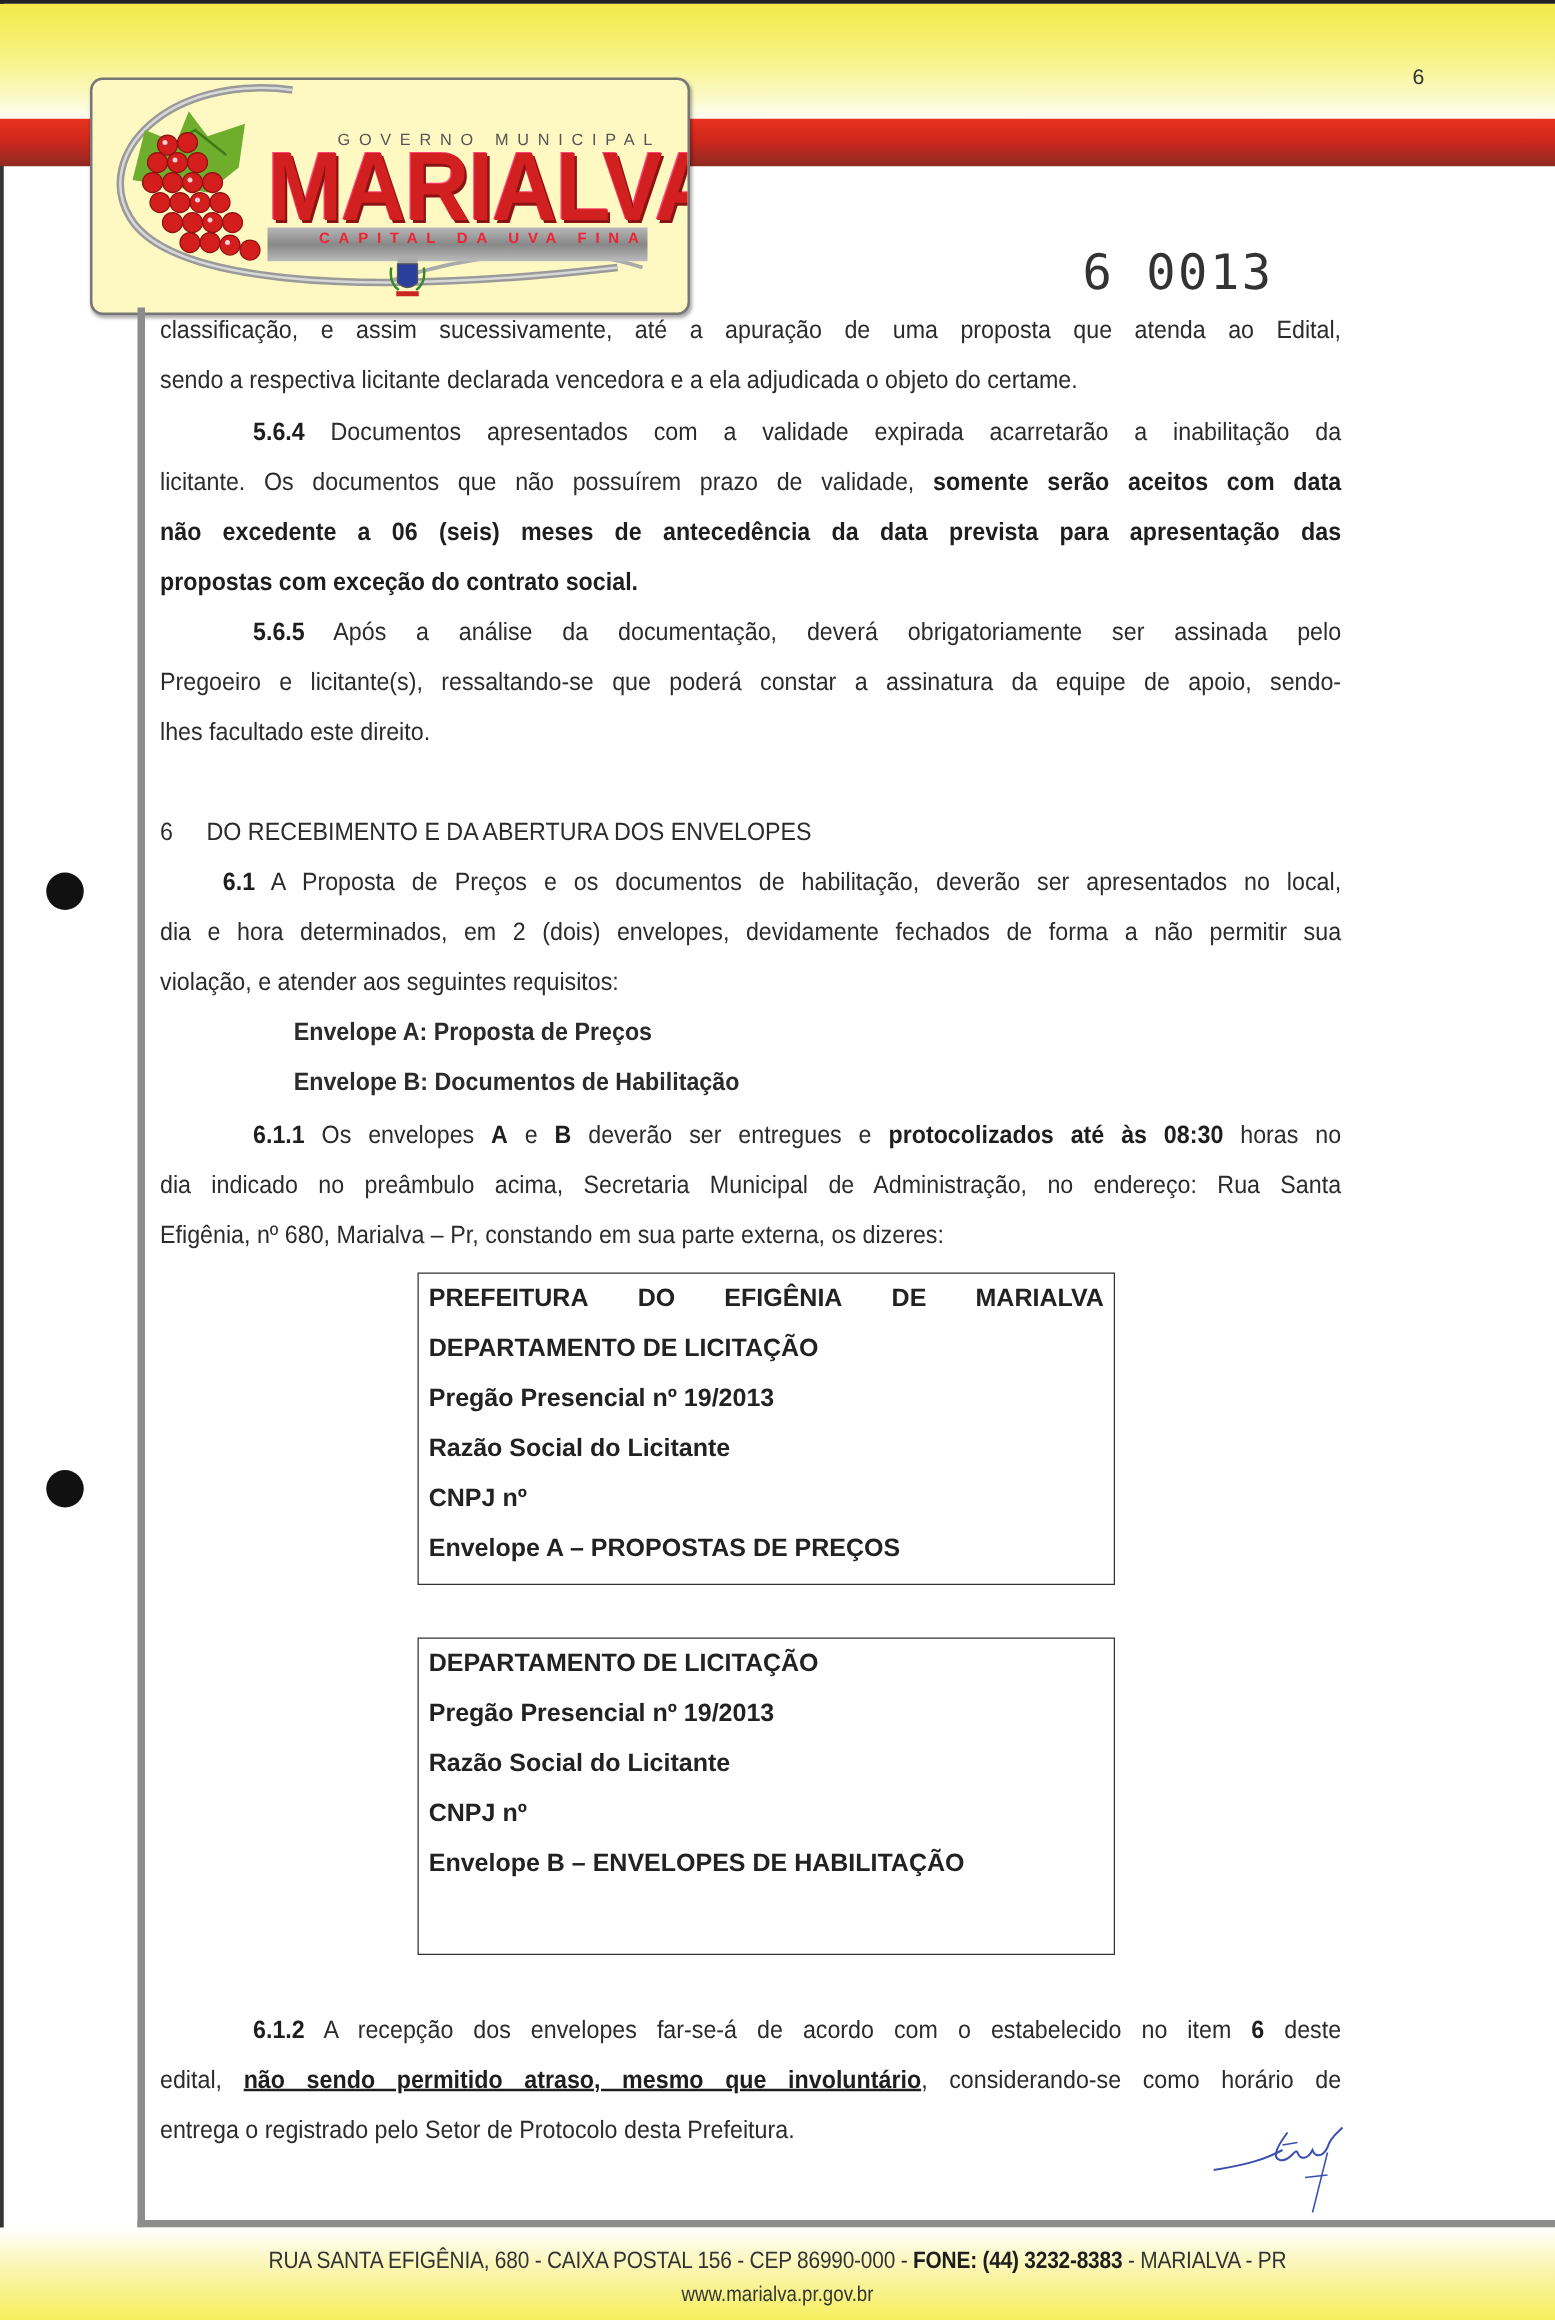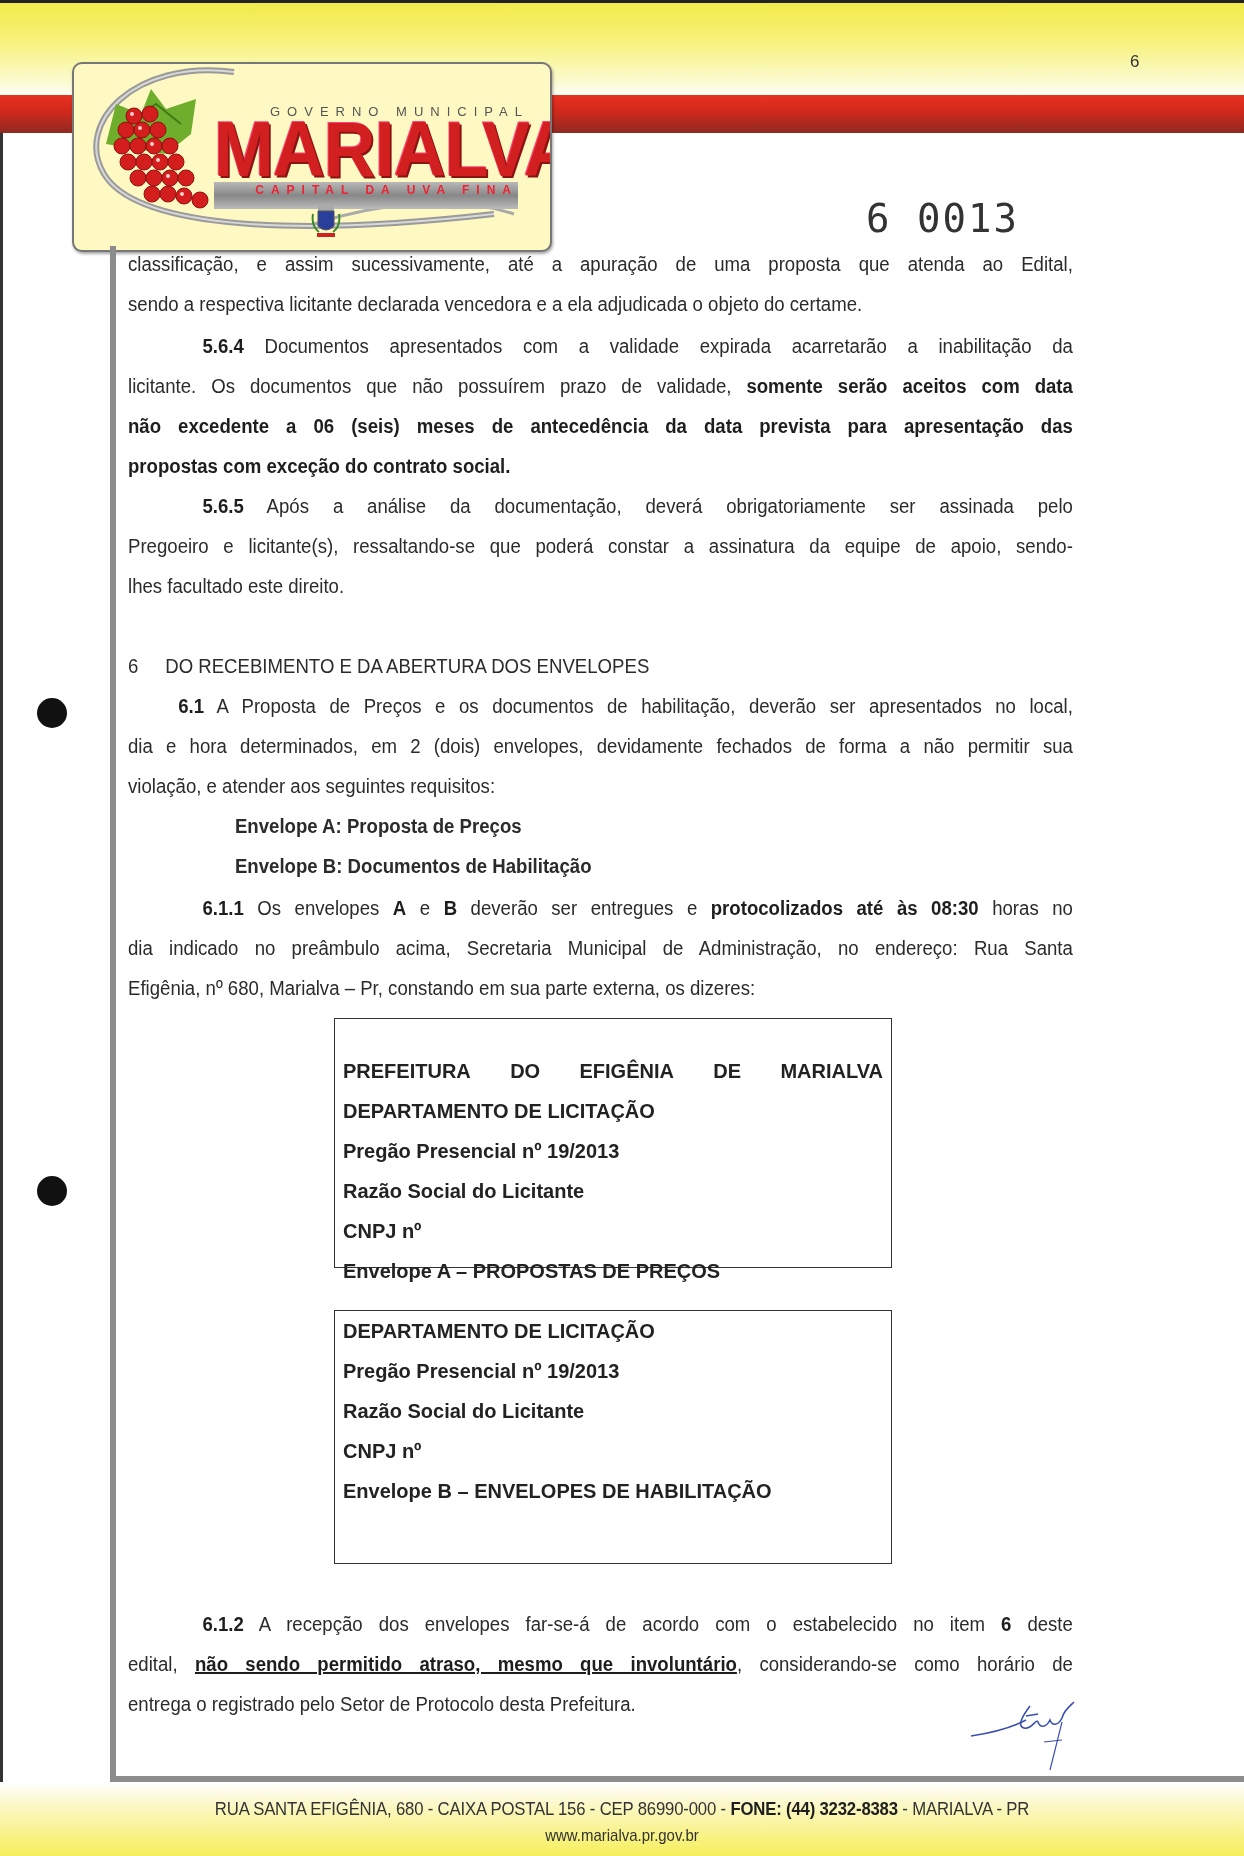--- a/index.html
+++ b/index.html
@@ -82,21 +82,21 @@
   .env-label { padding-left: 115px; font-weight: bold; }
   .heading-num { display: inline-block; width: 40px; }
   
   .box {
     position: absolute; left: 334px; width: 540px;
     border: 1.5px solid #333; background: #fff;
     padding: 4px 8px 0 8px;
     font-family: "Liberation Sans", sans-serif; font-weight: bold; font-size: 20px; color: #222;
   }
   .box .row { height: 40px; line-height: 32px; white-space: nowrap; }
-  .box .spread { display: flex; justify-content: space-between; margin-top: 32px; }
+  .box .spread { display: flex; justify-content: space-between; }
   
   .footer-band {
     position: absolute; left: 0; top: 1782px; width: 1244px; height: 74px;
     background: linear-gradient(to bottom, #ffffff 0%, #fbf7c0 35%, #f6ef5c 100%);
     border-bottom: 3px solid #111;
   }
   .footer-line1 {
     position: absolute; left: 0; top: 1798px; width: 1244px; text-align: center;
     font-size: 19px; color: #333; letter-spacing: -0.2px;
     transform: scaleX(0.88);

